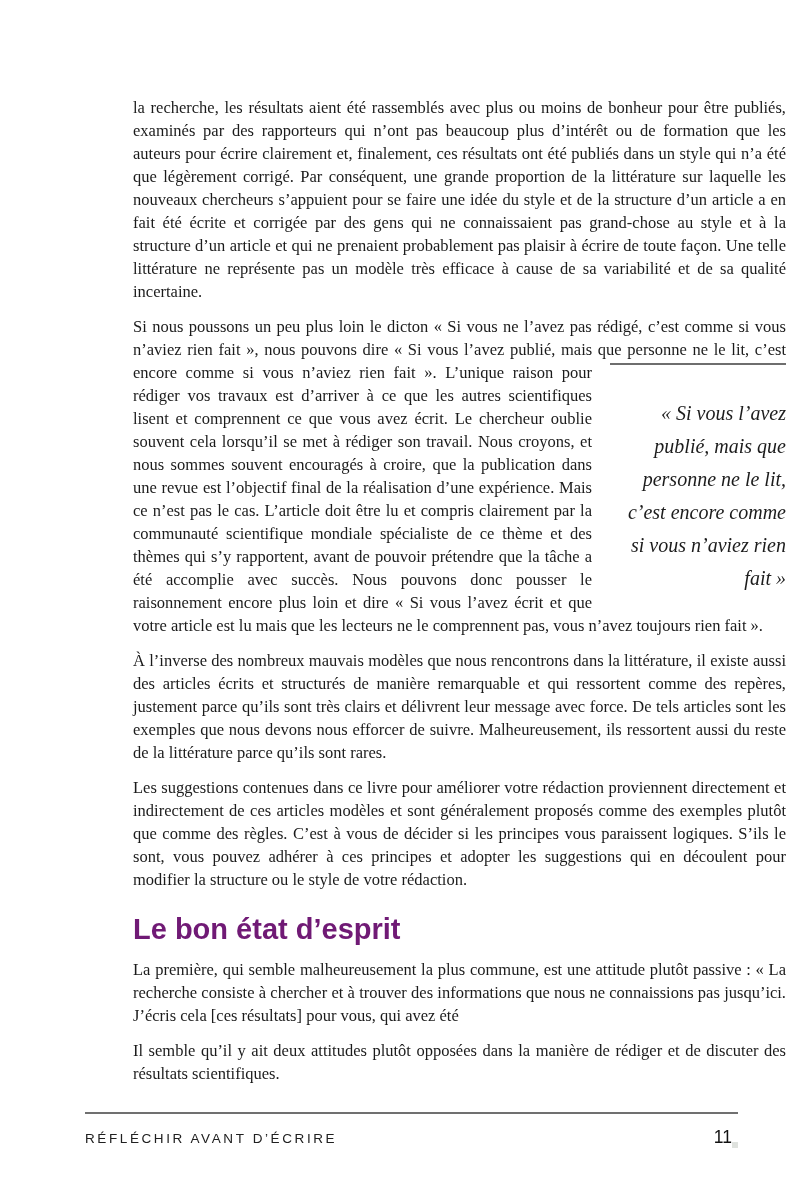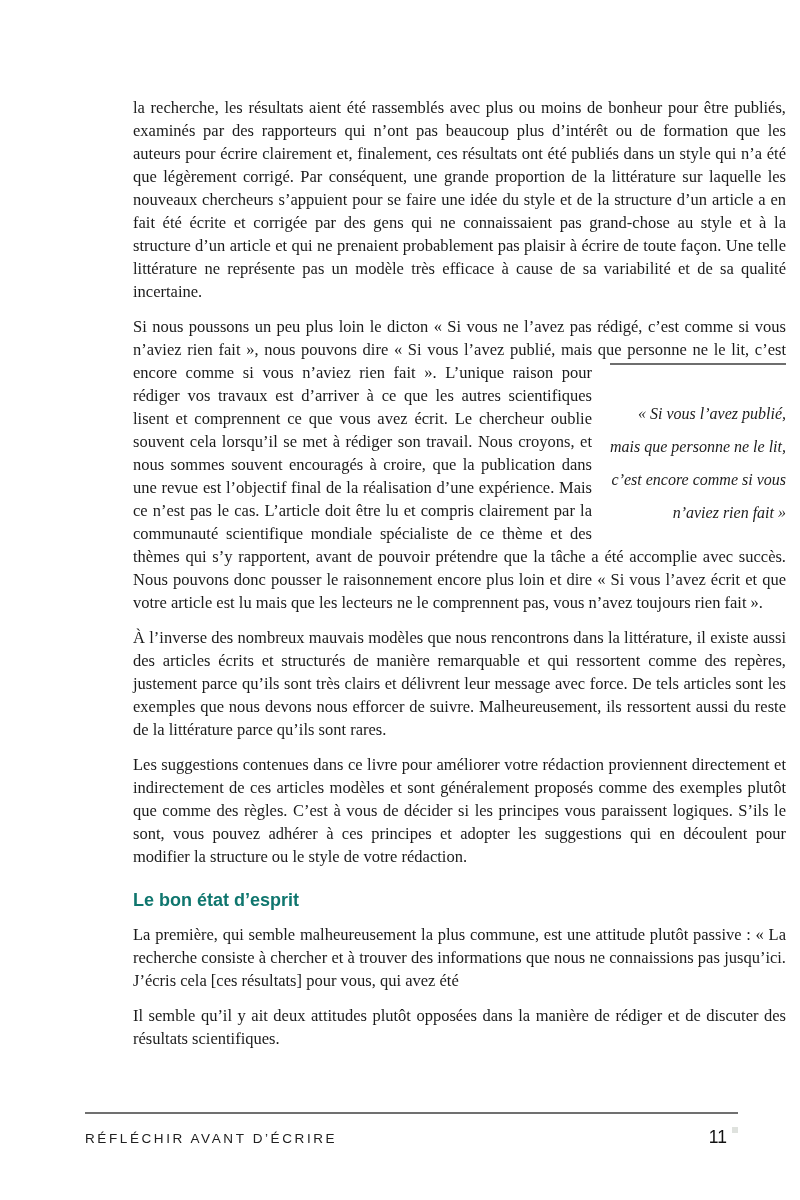--- a/index.html
+++ b/index.html
@@ -36,30 +36,30 @@
     display: block;
   }
   .pq-rule {
     display: block;
     border-top: 2px solid #6e6e6e;
     margin-bottom: 32px;
   }
   .pq-text {
     display: block;
     font-style: italic;
-    font-size: 16px;
+    font-size: 20px;
     line-height: 33px;
     text-align: right;
     color: #1c1c1c;
   }
   .section-heading {
     font-family: "Liberation Sans", sans-serif;
-    font-size: 18px;
+    font-size: 29px;
     font-weight: 700;
-    color: #0f766e;
+    color: #701a75;
     margin: 22px 0 12px 0;
   }
   .footer {
     position: absolute;
     left: 85px; top: 1112px;
     width: 653px;
   }
   .footer-rule {
     border-top: 2px solid #707070;
     margin-bottom: 13px;
@@ -74,22 +74,21 @@
     font-size: 13.5px;
     letter-spacing: 2.6px;
     color: #202020;
   }
   .page-number-wrap {
     font-family: "Liberation Sans", sans-serif;
     font-size: 17.5px;
     font-weight: 500;
     color: #111111;
     display: inline-flex;
-    align-items: flex-start;
-    gap: 5px;
+    align-items: flex-end;
   }
   .page-dot {
     width: 6px; height: 6px;
     background: #dfe2de;
     display: inline-block;
   }
 </style>
 </head>
 <body>
 

